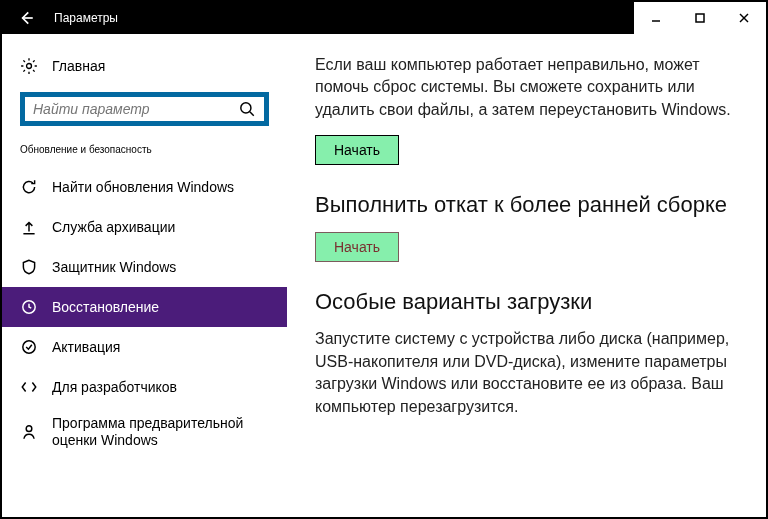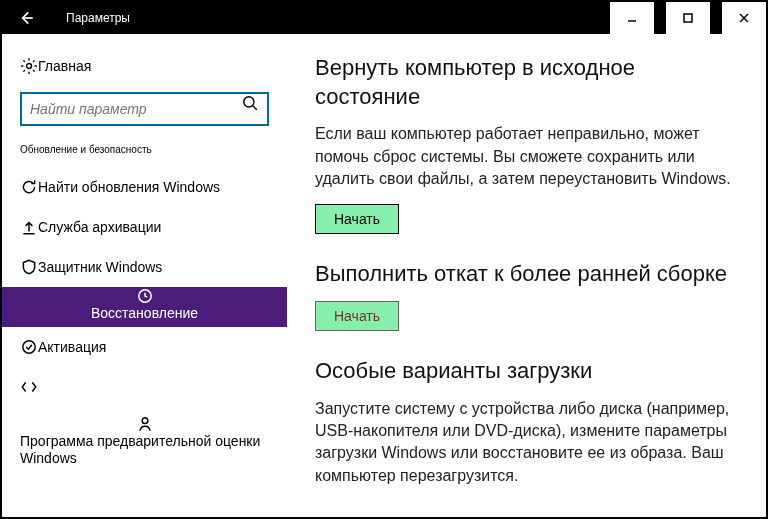--- a/index.html
+++ b/index.html
@@ -10,21 +10,20 @@
     height: 519px;
     overflow: hidden;
     border: 2px solid #000;
   }
   .titlebar {
     height: 32px;
     background: #000;
     color: #fff;
     display: flex;
     align-items: center;
-    gap: 12px;
   }
   .titlebar .back {
     width: 48px; height: 32px;
     display: flex; align-items: center; justify-content: center;
     font-size: 16px;
   }
   .titlebar .title {
     font-size: 12px;
     padding-left: 4px;
   }
@@ -46,32 +45,33 @@
     flex-direction: column;
     padding-top: 12px;
   }
   .home-row, .nav-item {
     display: flex;
     align-items: center;
     height: 40px;
     padding: 0 18px;
     font-size: 14px;
     color: #000;
+    gap: 14px;
   }
   .nav-item.active {
     background: #4b1c7a;
     color: #fff;
-    flex-direction: column;
   }
   .icon { width: 18px; height: 18px; flex-shrink: 0; display:flex; align-items:center; justify-content:center; }
   .search-wrap {
     margin: 6px 18px 12px 18px;
     height: 34px;
-    border: 2px solid #0369a1;
-    display: flex;
+    border: 5px solid #0369a1;
+    display: flex;
+    align-items: center;
     padding: 0 8px;
   }
   .search-wrap input {
     flex: 1;
     border: none;
     outline: none;
     font-size: 14px;
     font-style: italic;
     color: #333;
     background: transparent;
@@ -209,35 +209,35 @@
           </svg>
       </span>
       <span>Активация</span>
     </div>
     <div class="nav-item">
       <span class="icon">
         <svg viewBox="0 0 16 16" fill="none" stroke="#000" stroke-width="1.3">
             <path d="M5 4 2 8l3 4M11 4l3 4-3 4"></path>
           </svg>
       </span>
-    </div>
-    <div class="nav-item" style="height:auto;padding-top:8px;padding-bottom:8px;flex-direction:column;">
+      <span>Для разработчиков</span>
+    </div>
+    <div class="nav-item" style="height:auto;padding-top:8px;padding-bottom:8px;">
       <span class="icon">
         <svg viewBox="0 0 16 16" fill="none" stroke="#000" stroke-width="1.3">
             <circle cx="8" cy="5" r="2.5"></circle>
             <path d="M3.5 14c.5-3 2.5-4 4.5-4s4 1 4.5 4"></path>
           </svg>
       </span>
       <span style="line-height:1.2">Программа предварительной оценки Windows</span>
     </div>
   </div>
 
   <div class="main">
     <div class="section">
-      <div class="section-title">Вернуть компьютер в исходное состояние</div>
       <div class="section-desc">Если ваш компьютер работает неправильно, может помочь сброс системы. Вы сможете сохранить или удалить свои файлы, а затем переустановить Windows.</div>
       <button class="btn">Начать</button>
     </div>
 
     <div class="section">
       <div class="section-title">Выполнить откат к более ранней сборке</div>
       <button class="btn disabled">Начать</button>
     </div>
 
     <div class="section">

